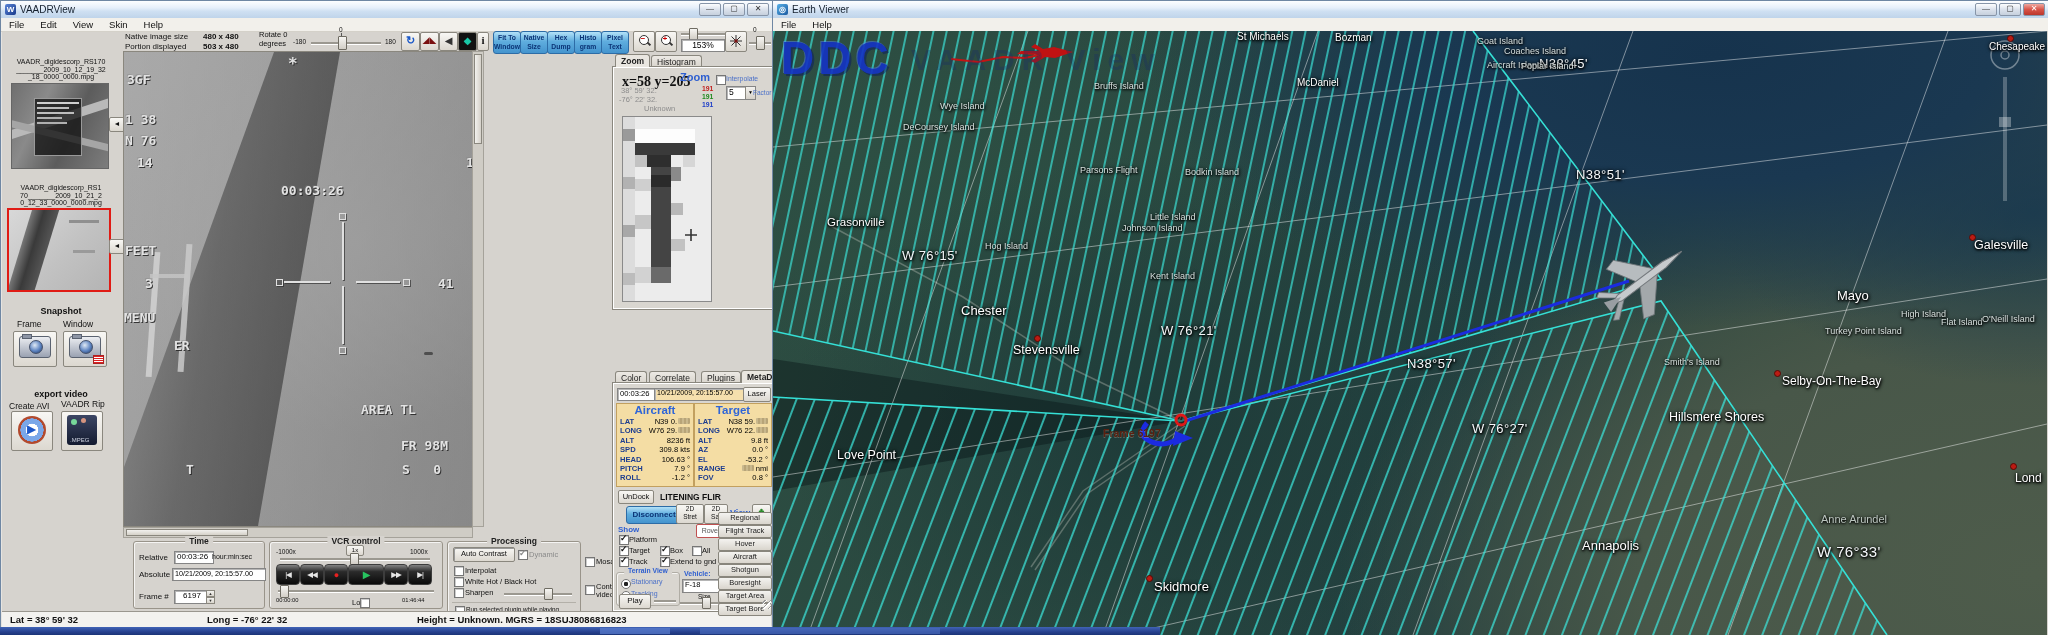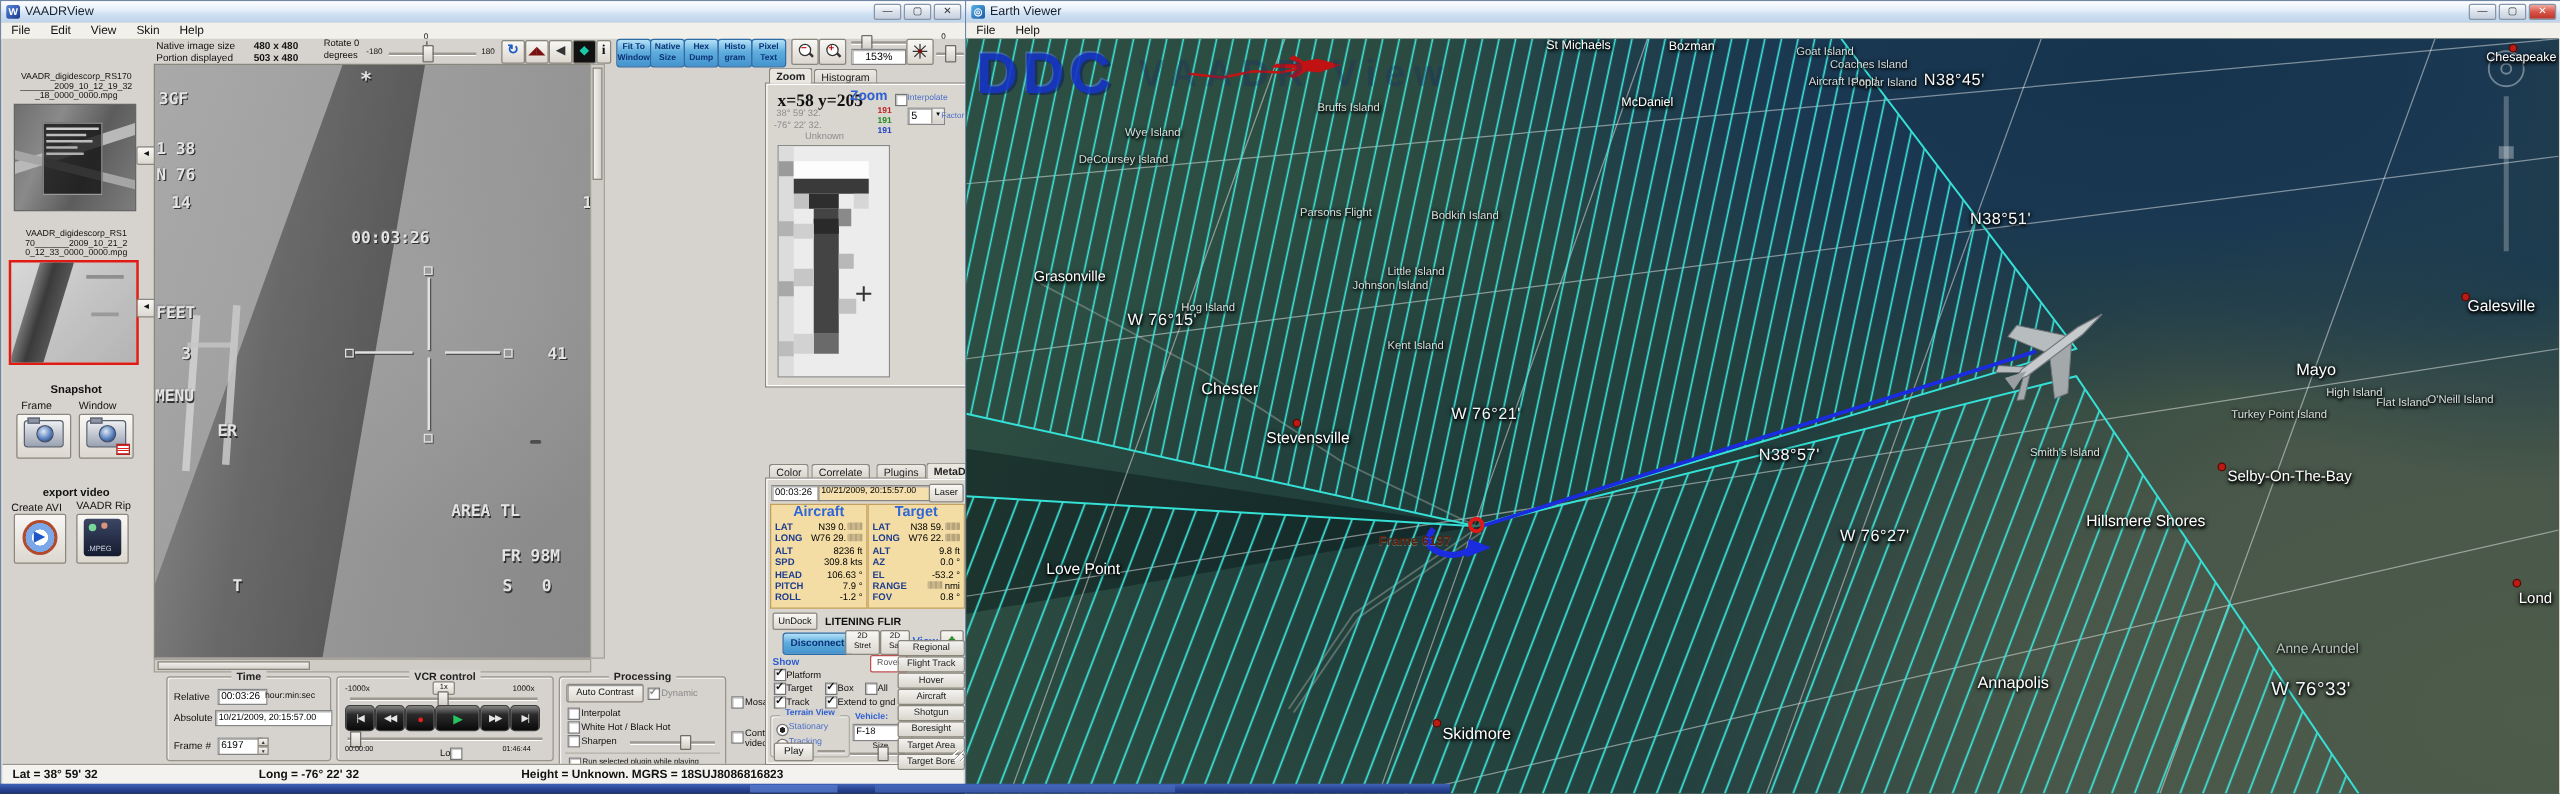--- a/index.html
+++ b/index.html
@@ -66,21 +66,21 @@
   
   .cam{position:relative;width:30px;height:20px;border:1px solid #5a6270;border-radius:3px;margin:4px auto 0;
        background:linear-gradient(#eceef2,#9aa2b2);}
   .cam::before{content:"";position:absolute;left:9px;top:3px;width:12px;height:12px;border-radius:50%;
        background:radial-gradient(circle at 40% 35%,#dfe9f5,#5b82c0 55%,#20355c);border:1px solid #44506a;}
   .cam::after{content:"";position:absolute;left:2px;top:-3px;width:8px;height:3px;background:#8d95a5;border:1px solid #5a6270;}
   
   .plbl{position:absolute;color:#fff;white-space:nowrap;font-size:11.5px;
         text-shadow:0 1px 2px #000,1px 1px 3px #000,0 0 4px rgba(0,0,0,.95);}
   .tsm{font-size:10px;}
-  .isl{font-size:9px;color:#e3ebe9;opacity:.92;}
+  .isl{font-size:9px;color:#e3ebe9;opacity:.92;padding-left:40px;}
   .regn{font-size:11px;color:#cfd8d4;opacity:.85;}
   .grat{font-size:13px;color:#f5f8fa;letter-spacing:.4px;}
   .dot{position:absolute;width:5px;height:5px;border-radius:50%;background:#bb1b13;border:1px solid #550a05;}
   .vcrb{position:absolute;background:linear-gradient(#838383,#2b2b2b 35%,#0a0a0a);border:1px solid #3d3d3d;border-radius:4px;
         color:#e6e6e6;display:flex;align-items:center;justify-content:center;font-size:7.5px;letter-spacing:-1px;}
   .fname{position:absolute;width:118px;text-align:center;font-size:7px;line-height:7.6px;color:#111;white-space:pre-line;}
   .spin{position:absolute;width:9px;display:flex;flex-direction:column;}
   .spin b{flex:1;border:1px solid #8a877e;background:linear-gradient(#f4f3f0,#d9d5cd);font-size:4px;line-height:5px;text-align:center;color:#333;}
 </style>
 </head>
@@ -289,21 +289,21 @@
     <div class="grp" style="left:132px;top:540px;width:130px;height:66px;">
       <span class="gcap">Time</span>
       <span class="lbl" style="left:5px;top:11px;font-size:8px;">Relative</span>
       <div class="field" style="left:40px;top:9px;width:34px;height:11px;font-size:8px;">
         <span>00:03:26</span></div>
       <span class="lbl" style="left:78px;top:11px;font-size:7px;">hour:min:sec</span>
       <span class="lbl" style="left:5px;top:28px;font-size:8px;">Absolute</span>
       <div class="field" style="left:38px;top:26px;width:88px;height:11px;font-size:7.2px;">
         <span>10/21/2009, 20:15:57.00</span></div>
       <span class="lbl" style="left:5px;top:50px;font-size:8px;">Frame #</span>
-      <div class="field" style="left:40px;top:48px;width:30px;height:12px;font-size:8px;">
+      <div class="field" style="left:40px;top:48px;width:30px;height:12px;font-size:8px;text-align:center;">
         <span>6197</span></div>
       <div class="spin" style="left:72px;top:48px;height:13px;">
           <b>▲</b>
           <b>▼</b>
         </div>
     </div>
 
     <div class="grp" style="left:268px;top:540px;width:172px;height:66px;">
       <span class="gcap">VCR control</span>
       <span class="lbl" style="left:6px;top:6px;font-size:6.5px;">-1000x</span>

